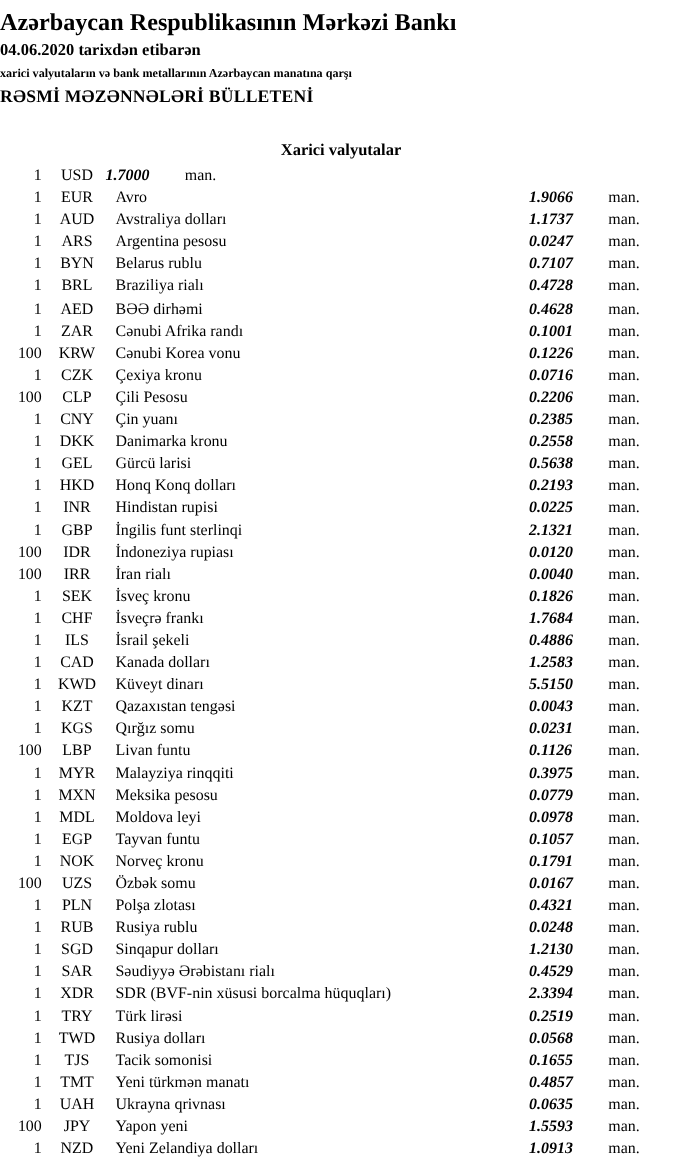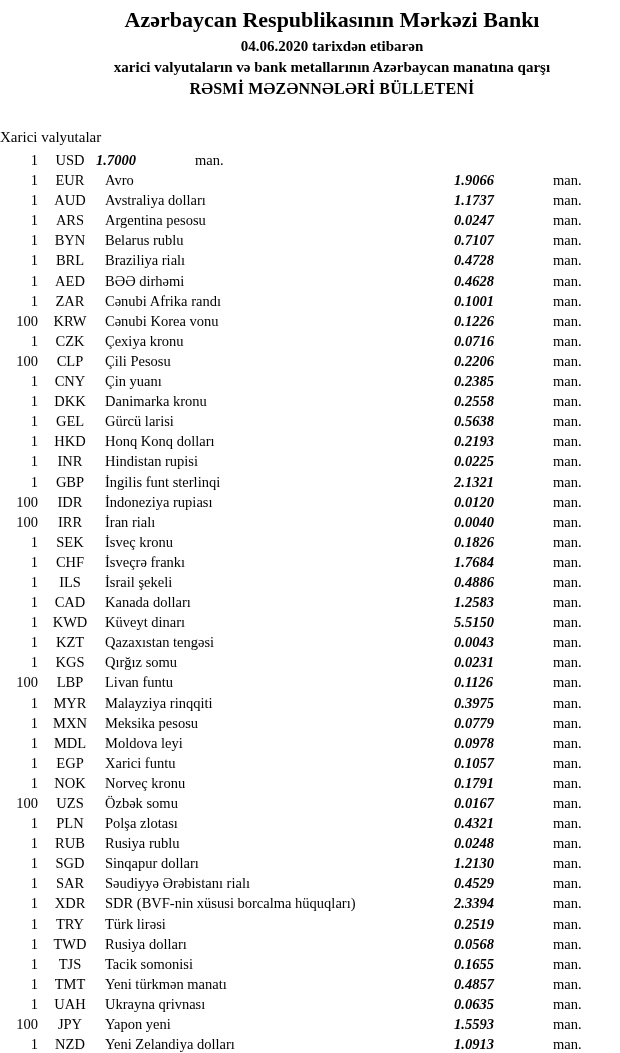--- a/index.html
+++ b/index.html
@@ -10,52 +10,51 @@
     color: #000000;
     font-family: "Liberation Serif", "DejaVu Serif", serif;
     overflow: hidden;
   }
   .page {
     width: 620px;
     height: 1053px;
     padding: 0;
   }
   .doc-header {
-    text-align: center;
     padding-top: 5px;
-    margin-left: 44px;
   }
   .doc-title {
     font-size: 22px;
     line-height: 29px;
     font-weight: bold;
   }
   .date-line {
     font-size: 15px;
     line-height: 19px;
     font-weight: bold;
     margin-top: 3px;
   }
   .subtitle {
-    font-size: 15px;
+    font-size: 11px;
     line-height: 20px;
     font-weight: bold;
     margin-top: 1px;
   }
   .bulletin-title {
     font-size: 16px;
     line-height: 20px;
     font-weight: bold;
     margin-top: 2px;
     letter-spacing: 0.2px;
   }
   .section-title {
+    text-align: center;
     font-size: 15px;
     line-height: 19px;
-    font-weight: normal;
+    font-weight: bold;
     margin-top: 29px;
   }
   .rates-table {
     margin-top: 3px;
     padding-right: 28px;
   }
   .row {
     display: flex;
     align-items: baseline;
     height: 20.1px;
@@ -81,21 +80,21 @@
   }
   .rate {
     width: 70px;
     text-align: left;
     font-weight: bold;
     font-style: italic;
     flex: none;
   }
   .unit {
     width: 39px;
-    margin-left: 29px;
+    margin-left: 2px;
     text-align: left;
     flex: none;
   }
 </style>
 </head>
 <body>
 
 <div class="page">
   <div class="doc-header">
     <div class="doc-title">Azərbaycan Respublikasının Mərkəzi Bankı</div>
@@ -312,21 +311,21 @@
       <div class="row">
         <span class="qty">1</span>
         <span class="code">MDL</span>
         <span class="name">Moldova leyi</span>
         <span class="rate">0.0978</span>
         <span class="unit">man.</span>
       </div>
       <div class="row">
         <span class="qty">1</span>
         <span class="code">EGP</span>
-        <span class="name">Xarici funtu</span>
+        <span class="name">Tayvan funtu</span>
         <span class="rate">0.1057</span>
         <span class="unit">man.</span>
       </div>
       <div class="row">
         <span class="qty">1</span>
         <span class="code">NOK</span>
         <span class="name">Norveç kronu</span>
         <span class="rate">0.1791</span>
         <span class="unit">man.</span>
       </div>

